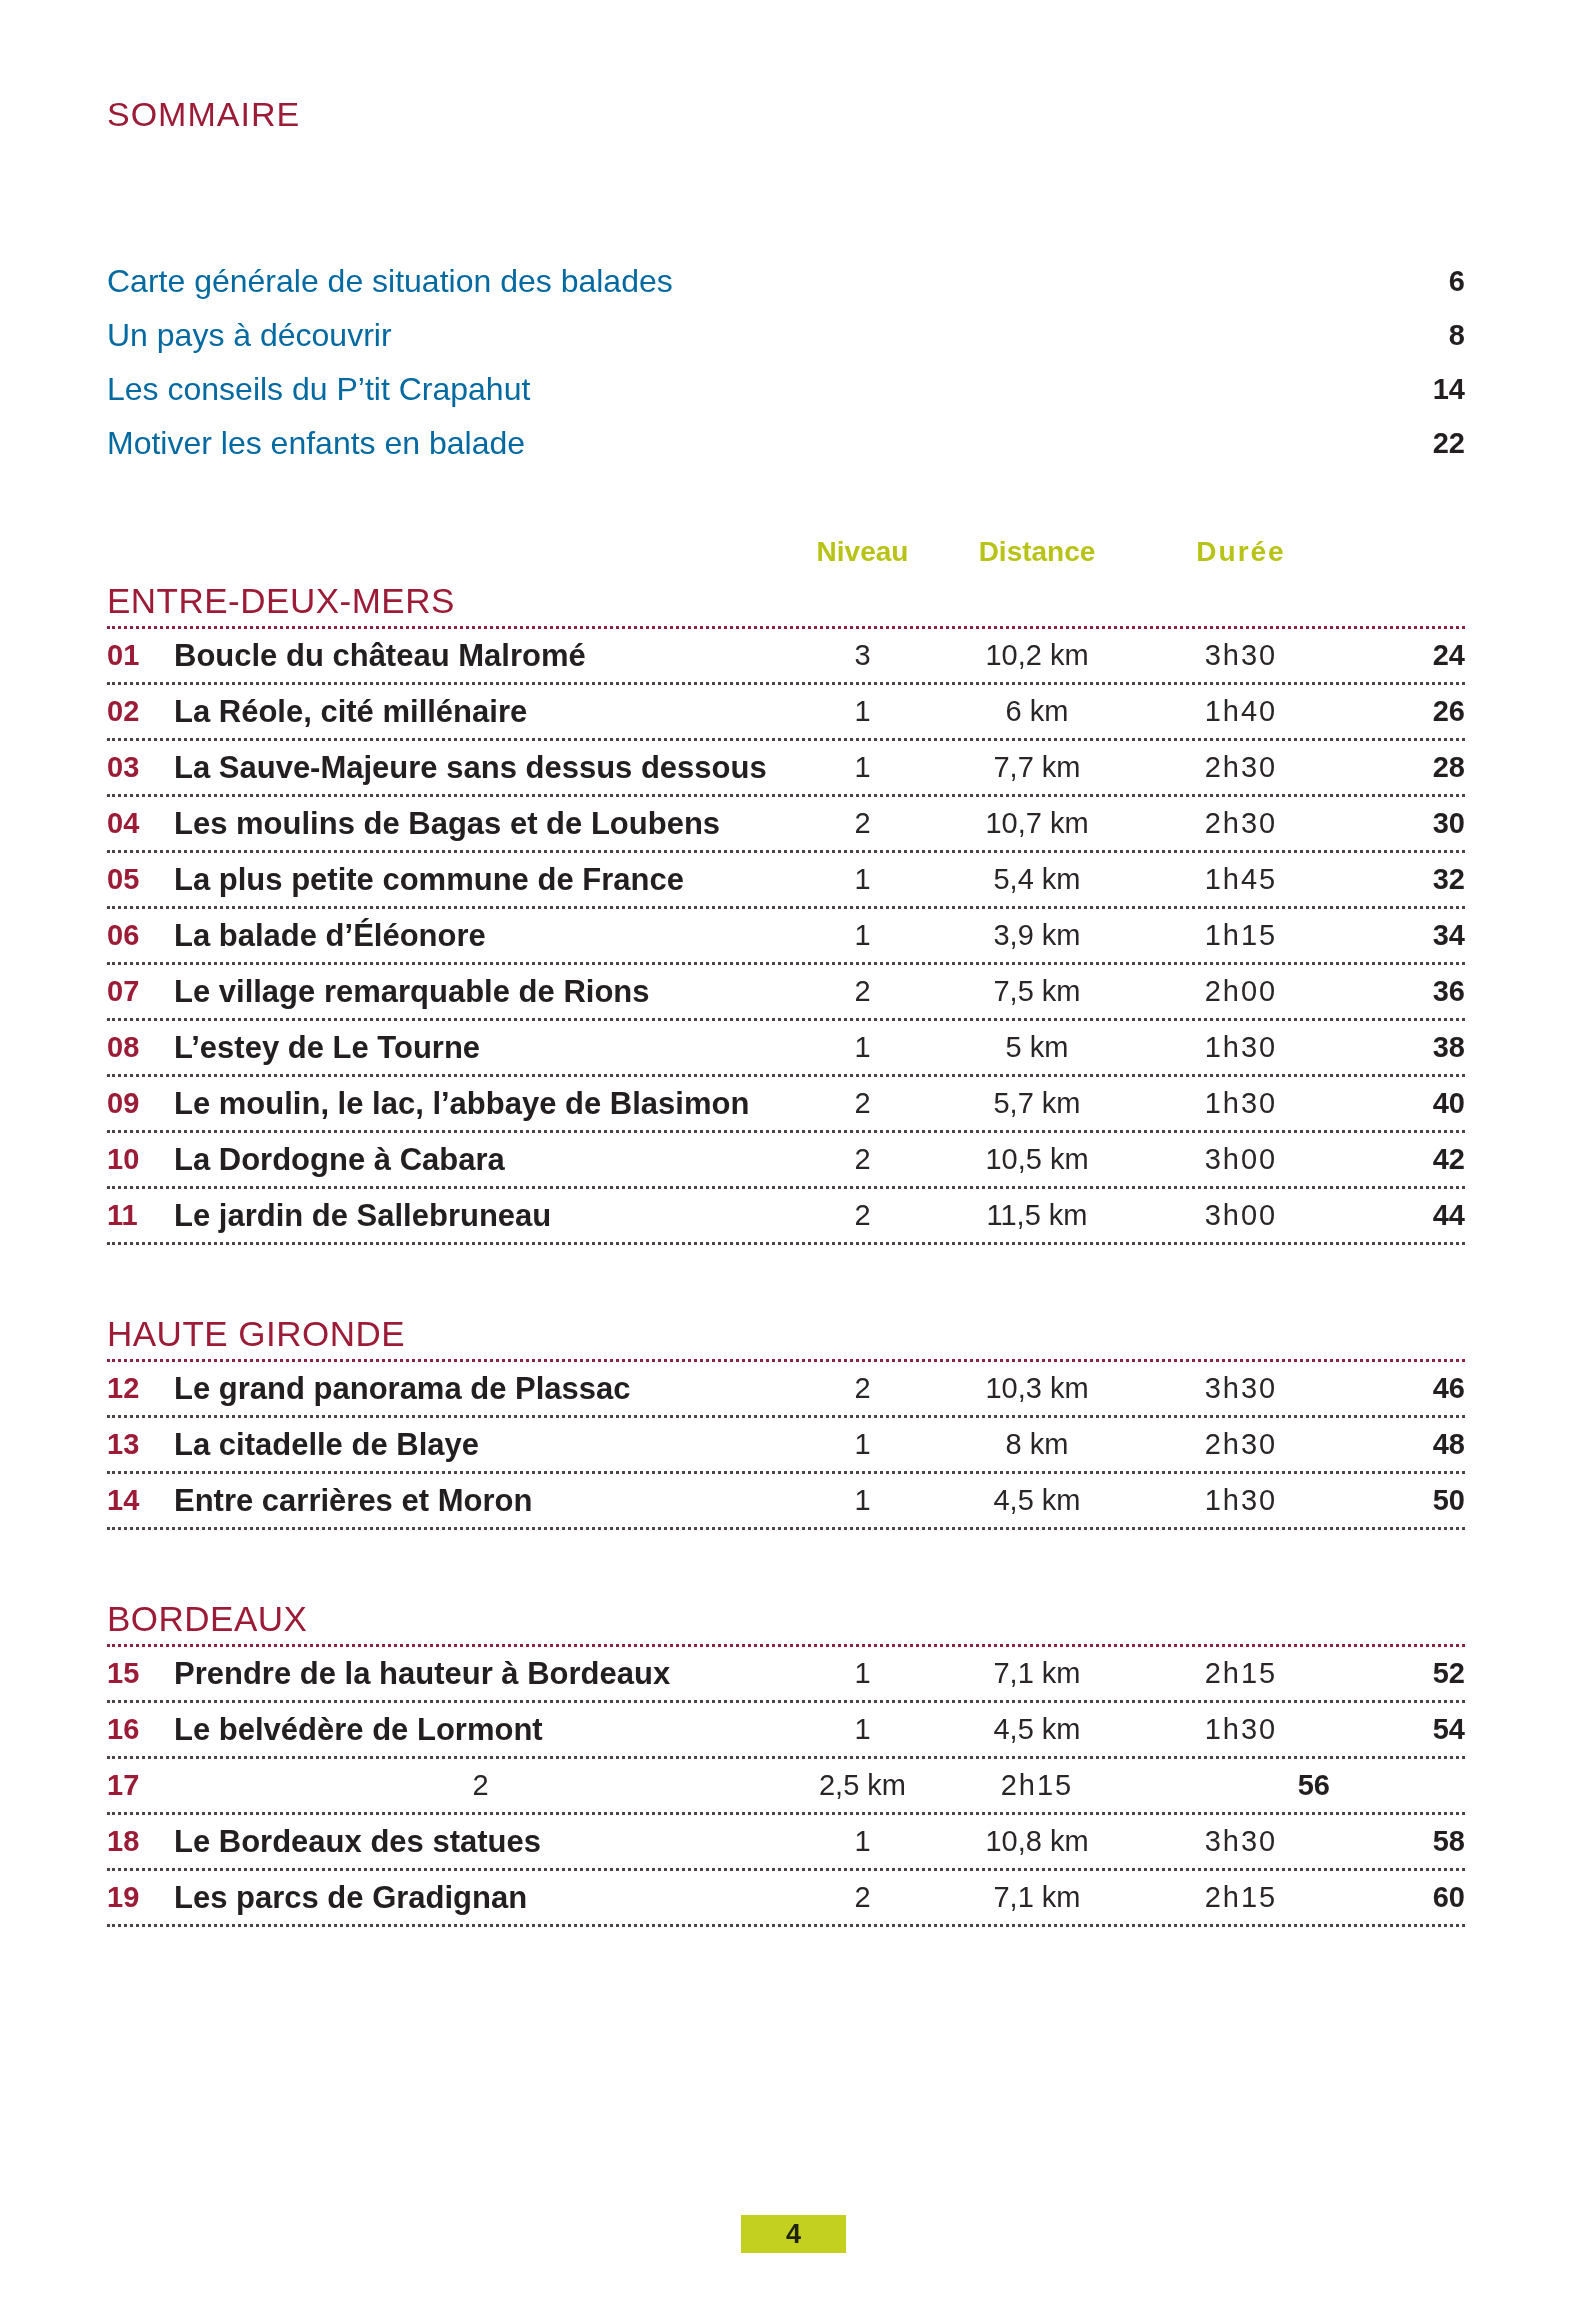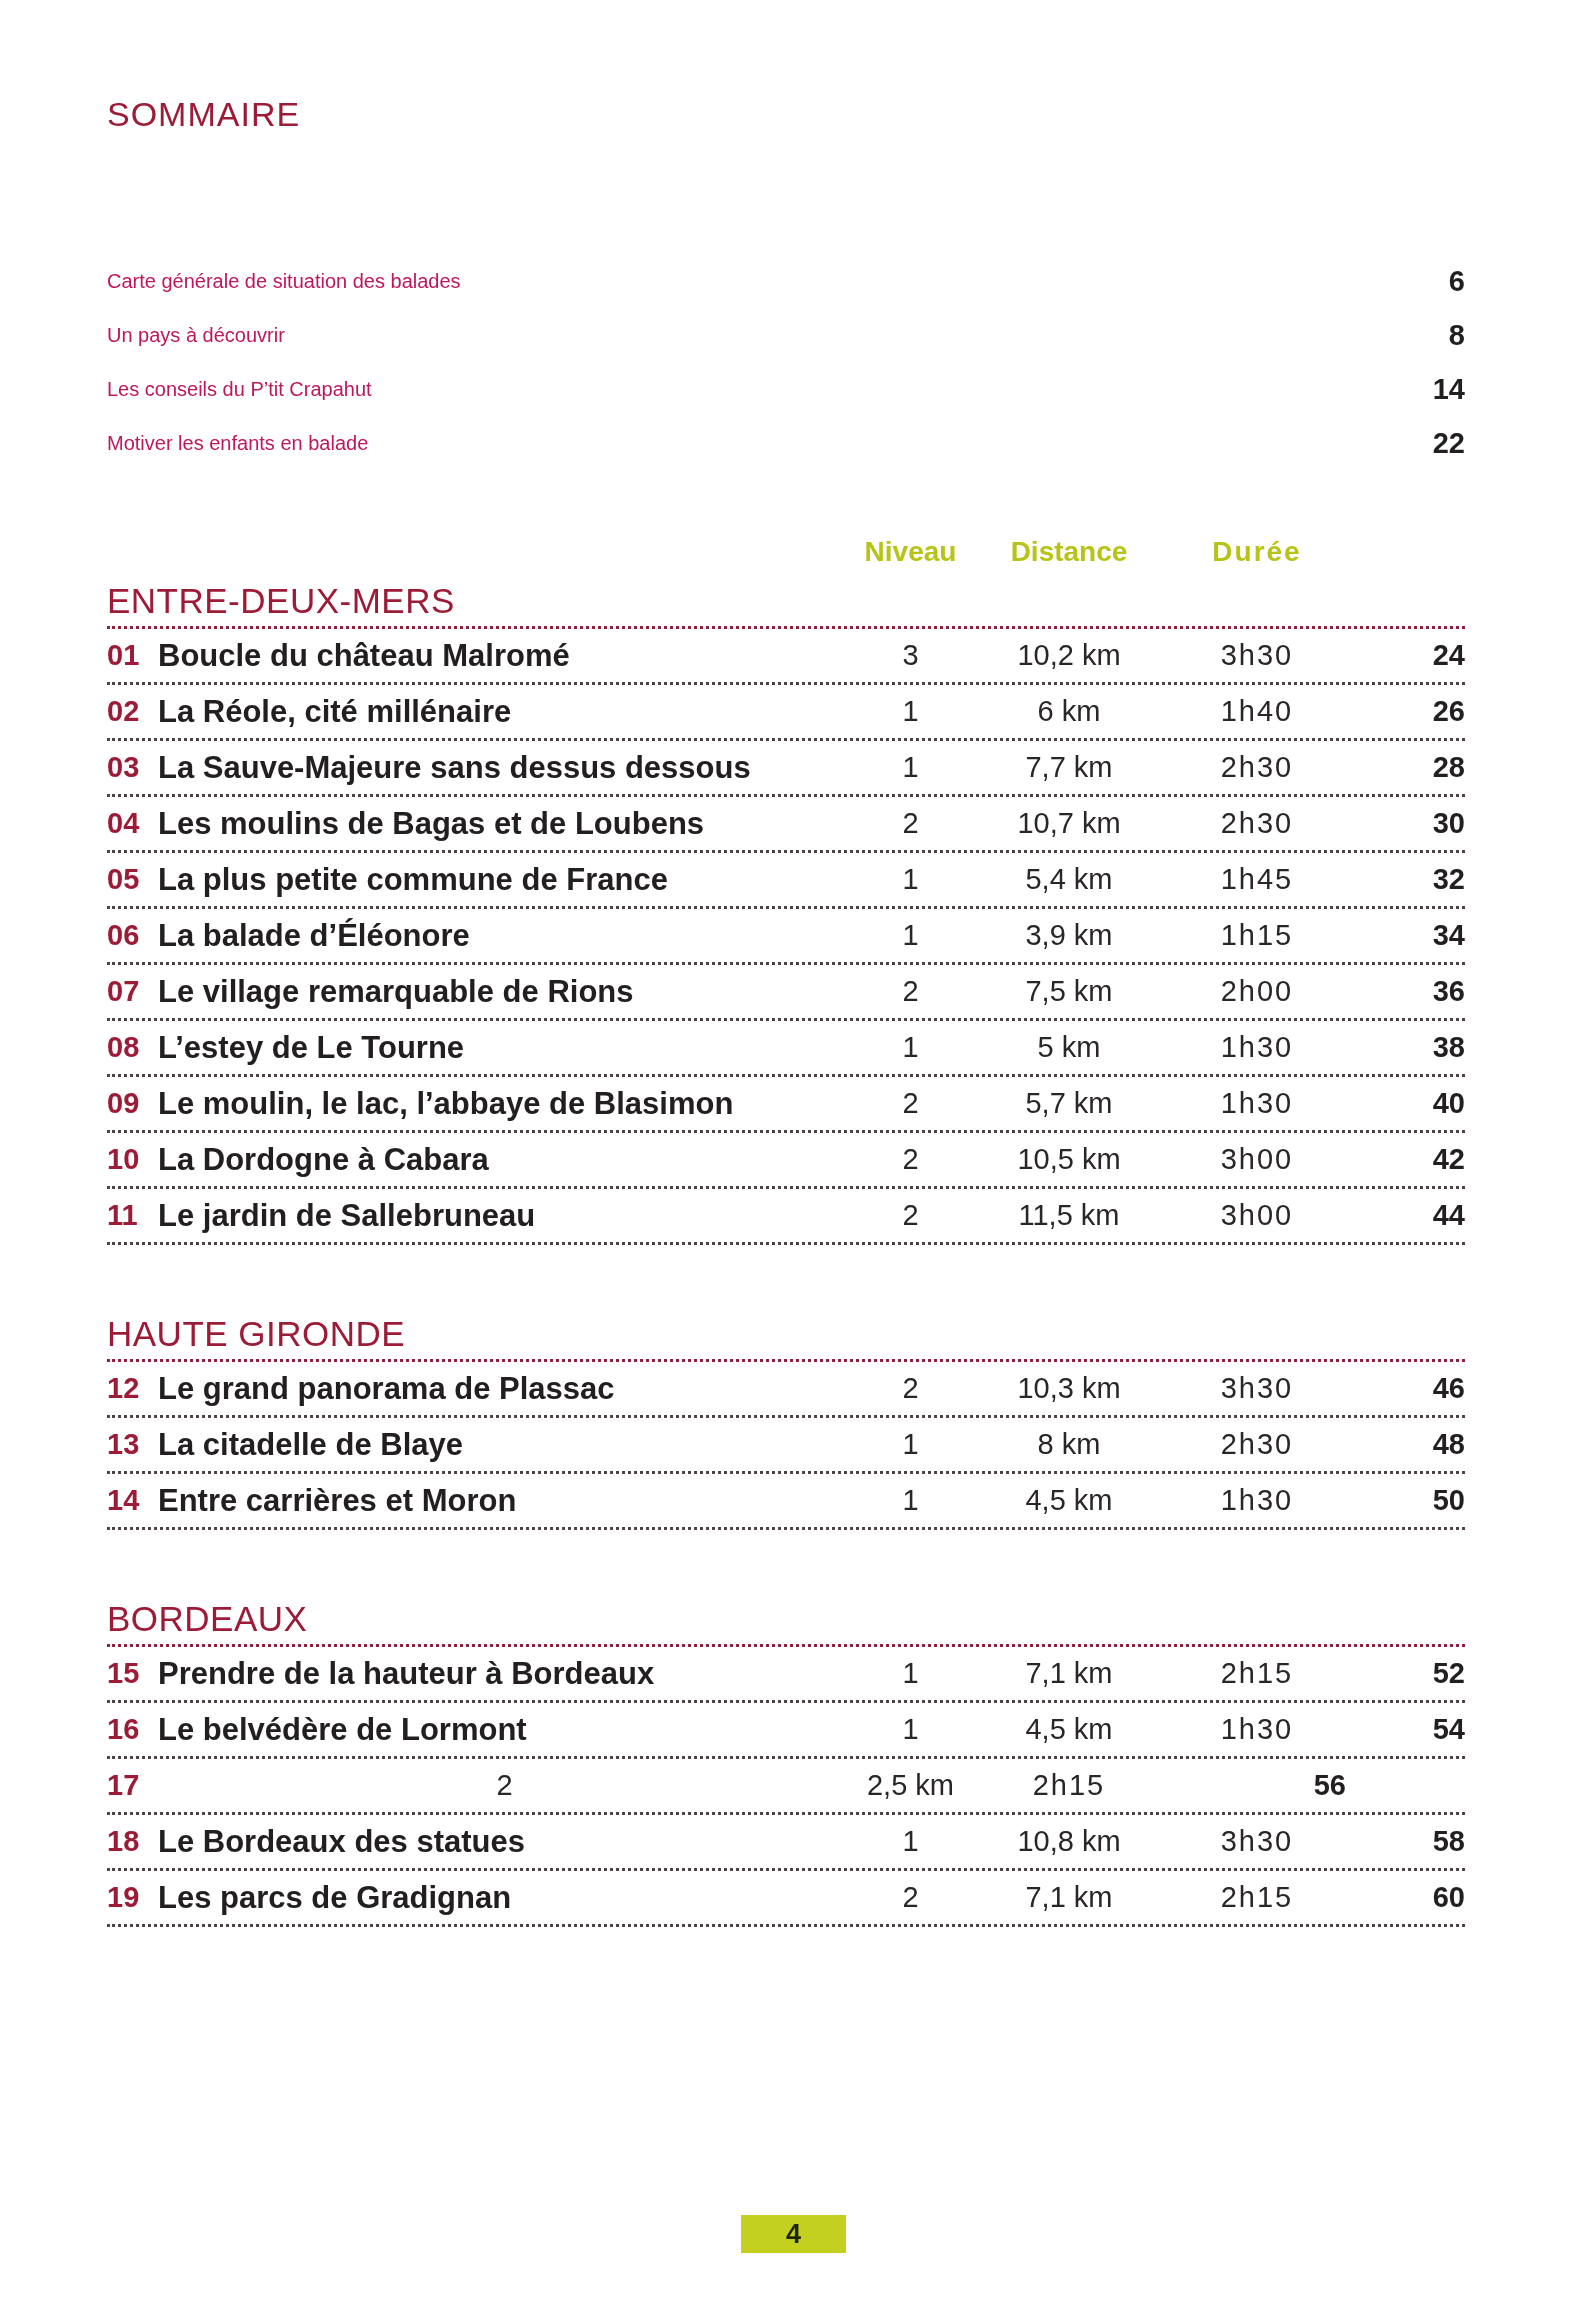--- a/index.html
+++ b/index.html
@@ -20,28 +20,29 @@
     letter-spacing: 1px;
     color: var(--maroon, #9c1b36);
   }
 
   
   .intro { list-style: none; margin: 123px 0 0 0; padding: 0; }
   .intro-row {
     display: grid; grid-template-columns: 1fr 119px;
     align-items: center; height: 54px;
   }
-  .intro-label { font-size: 20px; color: #be185d; }
+  .intro-label { font-size: 32px; color: #0369a1; }
   .intro-page { font-size: 29px; font-weight: bold; text-align: right; }
 
   
   .col-headers, .row {
     display: grid;
     grid-template-columns: 51px 1fr 119px 198px 178px 119px;
     align-items: center;
+    gap: 16px;
   }
 
   .col-headers { margin-top: 65px; height: 34px; }
   .col-headers .h {
     font-size: 28px; font-weight: bold;
     color: var(--green, #b7c417);
     text-align: center;
   }
   .col-headers .niveau   { grid-column: 3; }
   .col-headers .distance { grid-column: 4; }

